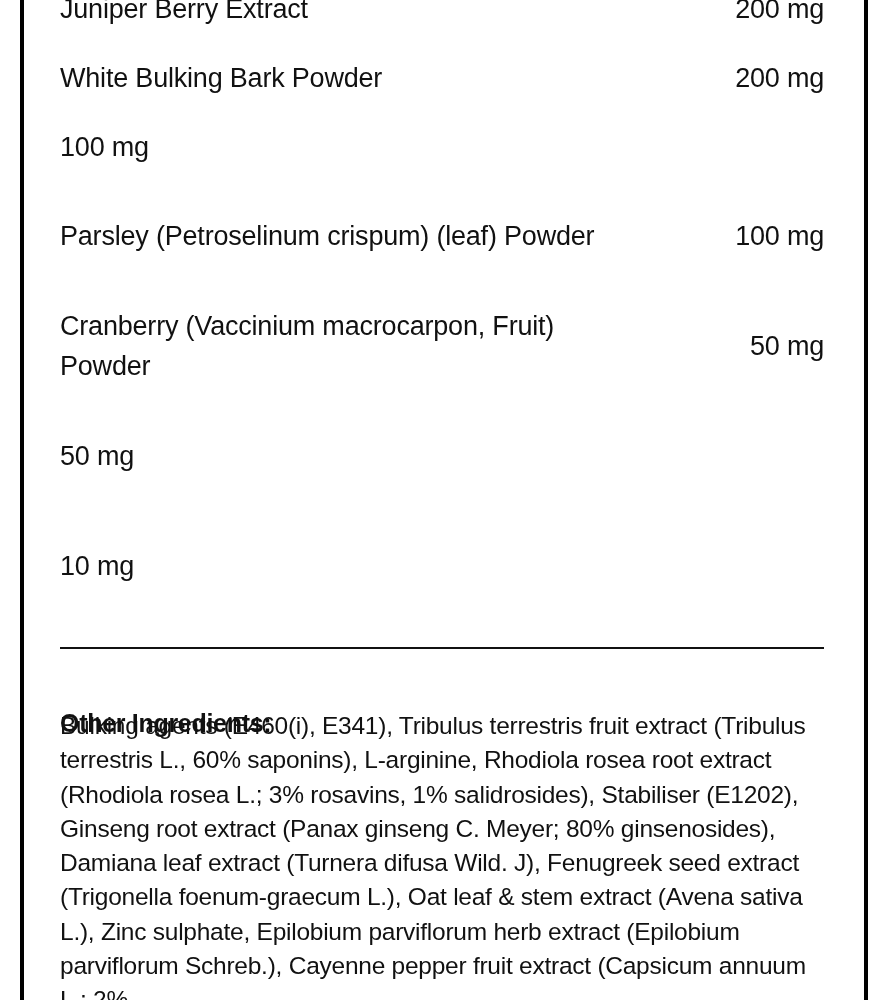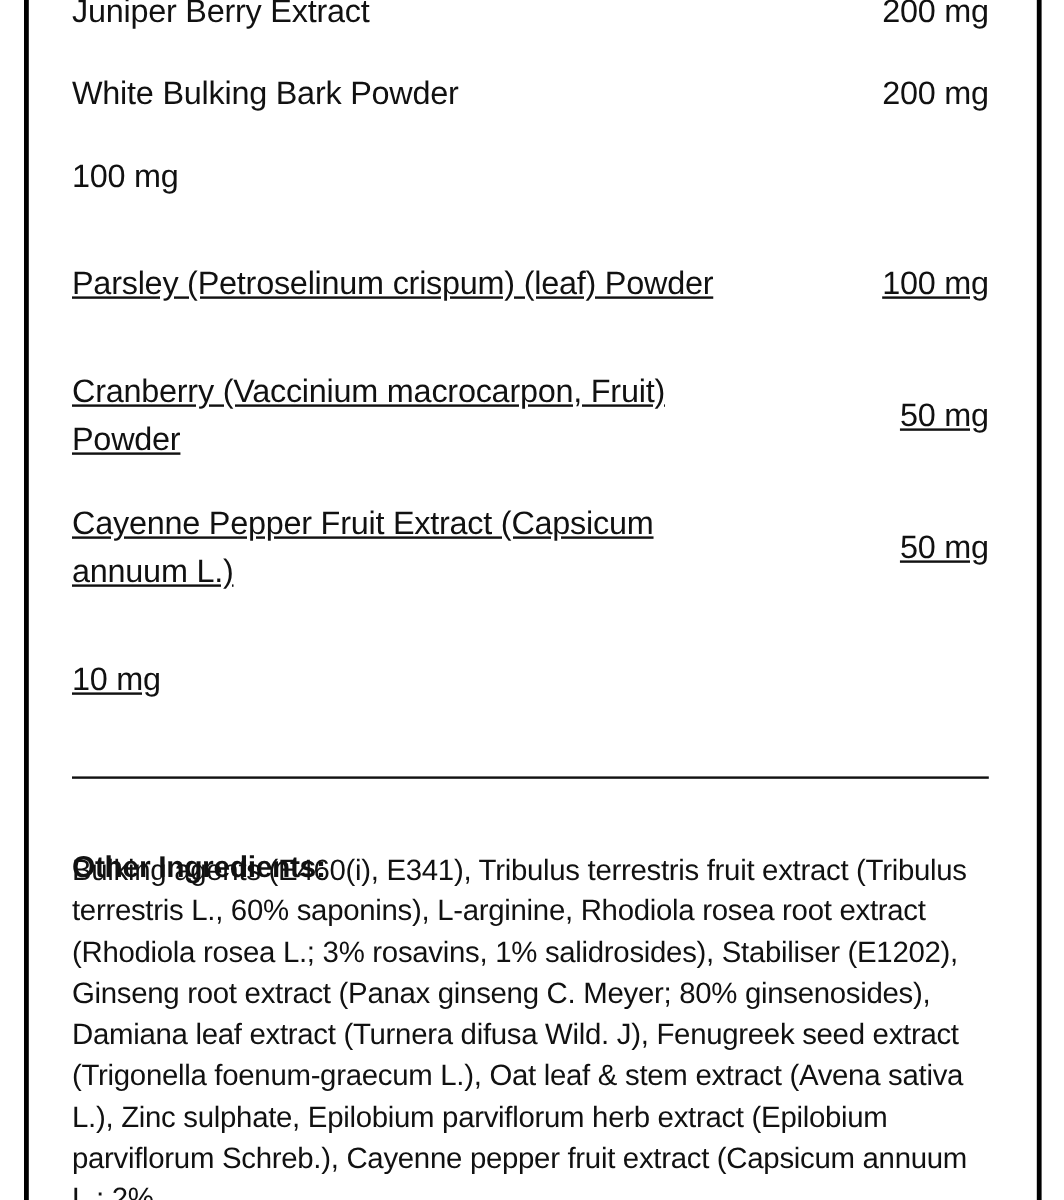--- a/index.html
+++ b/index.html
@@ -37,21 +37,20 @@
       justify-content: space-between;
       font-size: 27px;
       line-height: 40px;
       letter-spacing: -0.2px;
     }
     .row.single {
       height: 69px;
     }
     .row.double {
       height: 110px;
-      text-decoration: underline;
     }
     .row .name {
       max-width: 540px;
     }
     .row .amount {
       white-space: nowrap;
       text-align: right;
     }
     .divider {
       position: absolute;
@@ -100,21 +99,20 @@
   </div>
   <div class="row double">
     <span class="name">Parsley (Petroselinum crispum) (leaf) Powder</span>
     <span class="amount">100 mg</span>
   </div>
   <div class="row double">
     <span class="name">Cranberry (Vaccinium macrocarpon, Fruit) Powder</span>
     <span class="amount">50 mg</span>
   </div>
   <div class="row double">
-    <span class="name">Cayenne Pepper Fruit Extract (Capsicum annuum L.)</span>
     <span class="amount">50 mg</span>
   </div>
   <div class="row double">
     <span class="amount">10 mg</span>
   </div>
 </div>
 
 <div class="divider"></div>
 
 <div class="other-title">Other Ingredients:</div>

